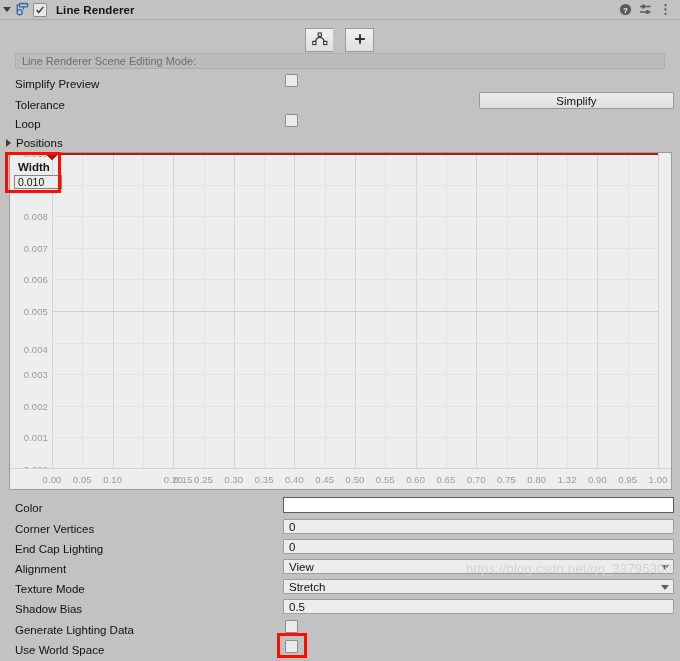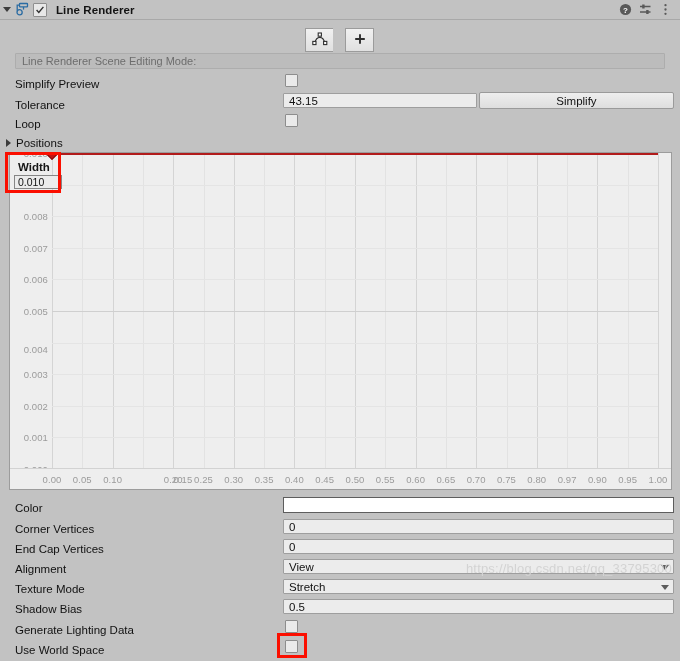--- a/index.html
+++ b/index.html
@@ -218,21 +218,20 @@
   <div class="info-bar">Line Renderer Scene Editing Mode:</div>
 
   <div class="prow" style="top:74px">
     <span class="plabel">Simplify Preview</span>
   </div>
   <div class="cbox" style="left:285px;top:74px"></div>
 
   <div class="prow" style="top:95px">
     <span class="plabel">Tolerance</span>
   </div>
-  <div class="field" style="left:283px;top:93px;width:194px">43.15</div>
   <div class="btn" style="left:479px;top:92px;width:195px">Simplify</div>
 
   <div class="prow" style="top:114px">
     <span class="plabel">Loop</span>
   </div>
   <div class="cbox" style="left:285px;top:114px"></div>
 
   <div class="prow" style="top:133px">
     <span style="display:inline-flex;align-items:center;padding-left:6px">
       <span class="tri-right"></span>
@@ -302,21 +301,21 @@
           <div class="xtick" style="left: 254.1px;">0.35</div>
           <div class="xtick" style="left: 284.4px;">0.40</div>
           <div class="xtick" style="left: 314.7px;">0.45</div>
           <div class="xtick" style="left: 345px;">0.50</div>
           <div class="xtick" style="left: 375.3px;">0.55</div>
           <div class="xtick" style="left: 405.6px;">0.60</div>
           <div class="xtick" style="left: 435.9px;">0.65</div>
           <div class="xtick" style="left: 466.2px;">0.70</div>
           <div class="xtick" style="left: 496.5px;">0.75</div>
           <div class="xtick" style="left: 526.8px;">0.80</div>
-          <div class="xtick" style="left: 557.1px;">0.97</div>
+          <div class="xtick" style="left: 557.1px;">1.32</div>
           <div class="xtick" style="left: 587.4px;">0.90</div>
           <div class="xtick" style="left: 617.7px;">0.95</div>
           <div class="xtick" style="left: 648px;">1.00</div>
         </div>
     </div>
   </div>
 
   <div class="width-tab">Width</div>
   <div class="width-val">0.010</div>
 
@@ -326,21 +325,21 @@
     <span class="plabel">Color</span>
   </div>
   <div class="swatch" style="left:283px;top:497px;width:391px"></div>
 
   <div class="prow" style="top:519px">
     <span class="plabel">Corner Vertices</span>
   </div>
   <div class="field" style="left:283px;top:519px;width:391px">0</div>
 
   <div class="prow" style="top:539px">
-    <span class="plabel">End Cap Vertices</span>
+    <span class="plabel">End Cap Lighting</span>
   </div>
   <div class="field" style="left:283px;top:539px;width:391px">0</div>
 
   <div class="prow" style="top:559px">
     <span class="plabel">Alignment</span>
   </div>
   <div class="field dropdown" style="left:283px;top:559px;width:391px">
     <span>View</span>
     <span class="dd-arrow"></span>
   </div>

